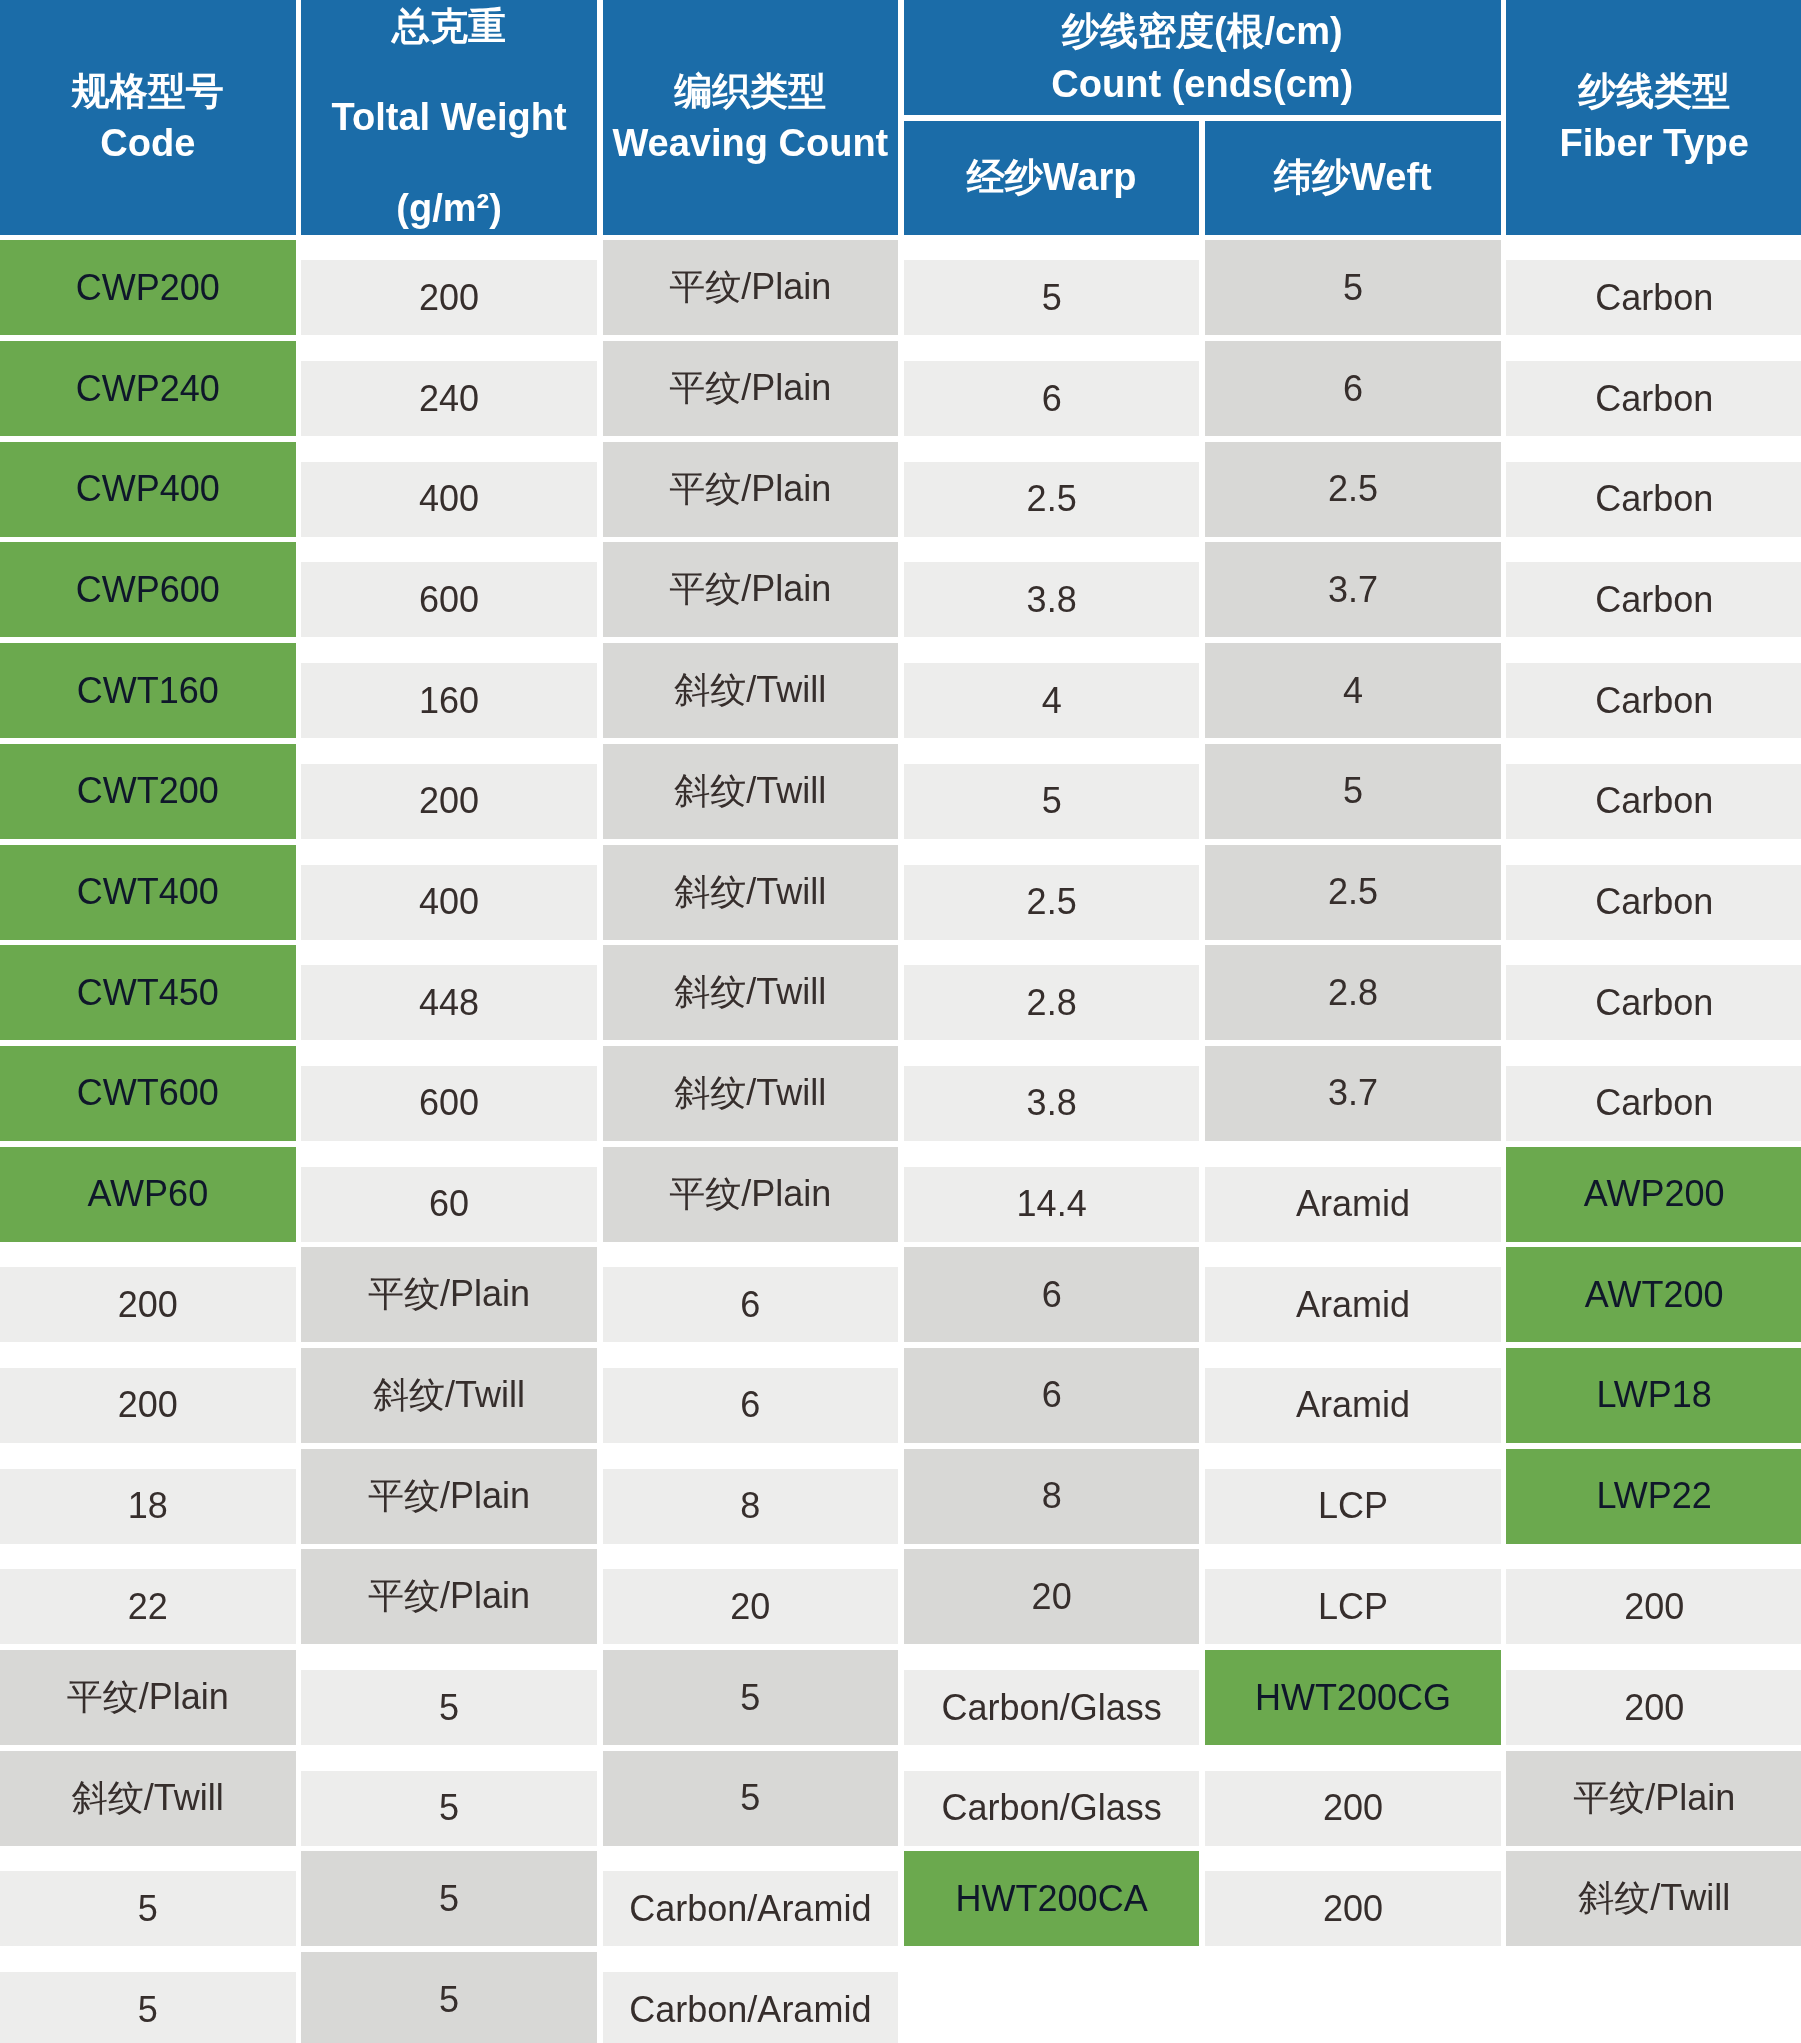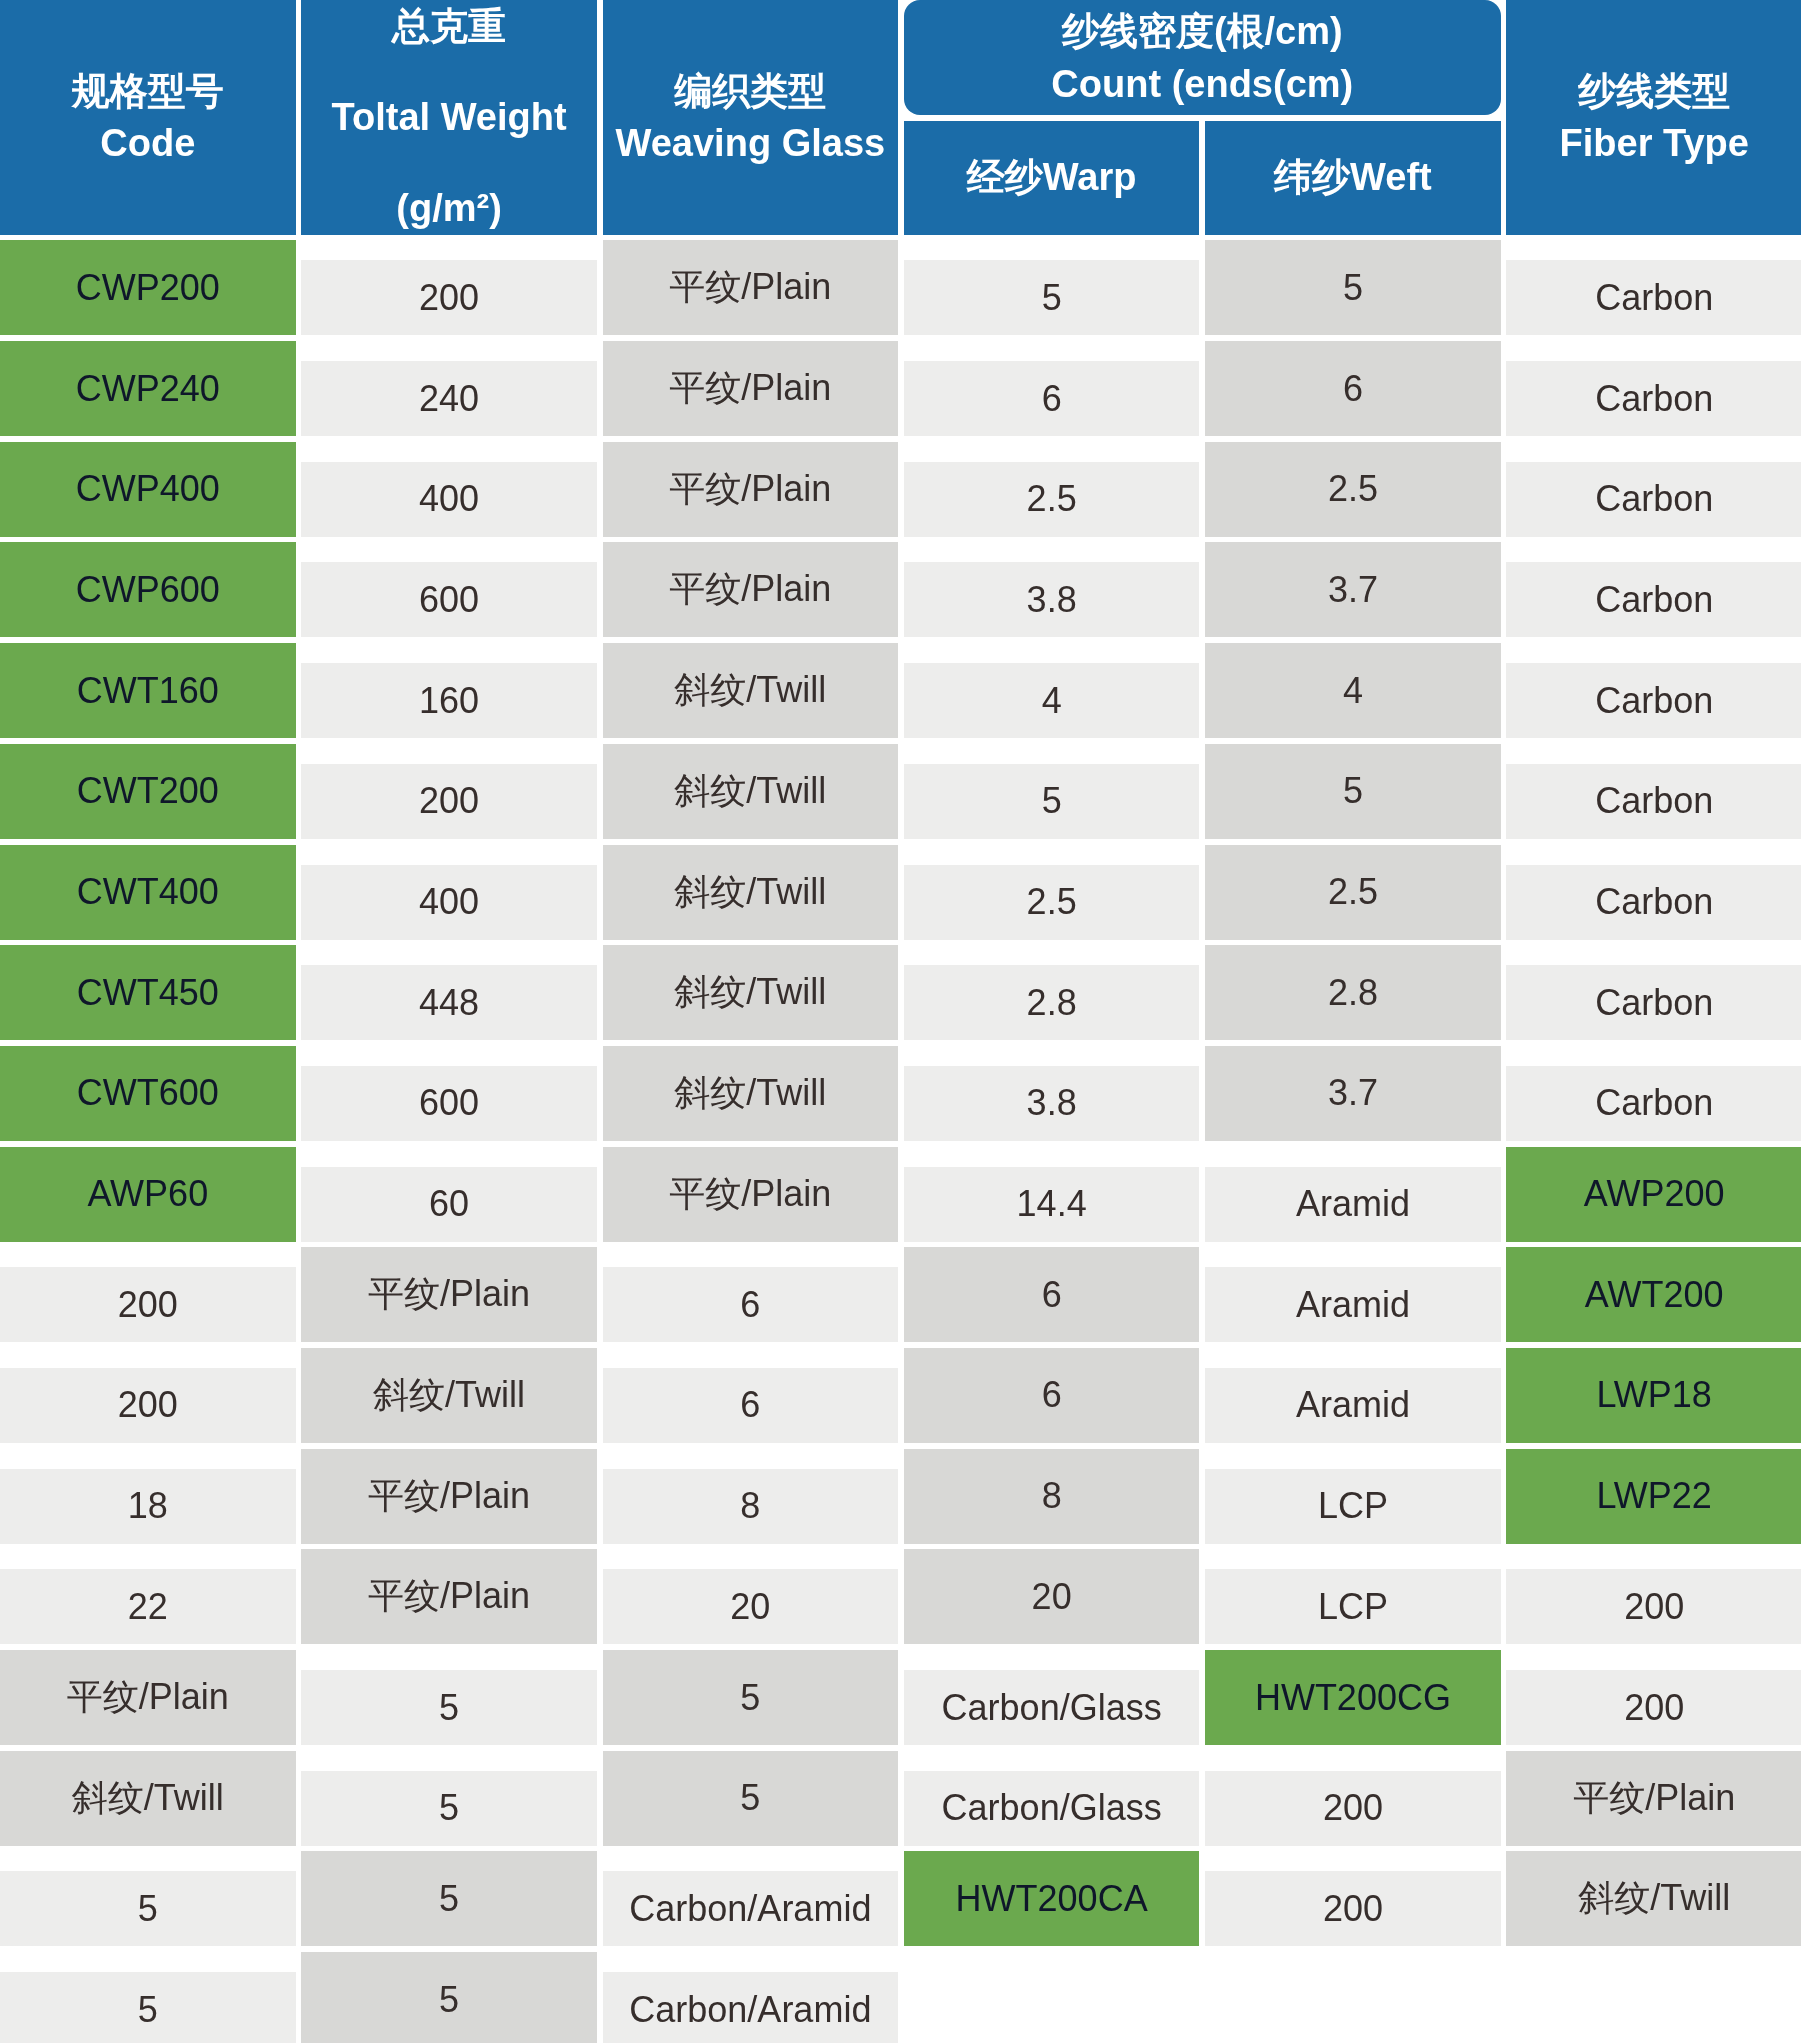--- a/index.html
+++ b/index.html
@@ -36,21 +36,21 @@
     line-height:1.38;
     display:flex;
     flex-direction:column;
     align-items:center;
     justify-content:center;
     text-align:center;
   }
   .h-code   {grid-column:1;grid-row:1 / 3;}
   .h-weight {grid-column:2;grid-row:1 / 3;justify-content:space-between;}
   .h-weaving{grid-column:3;grid-row:1 / 3;}
-  .h-count  {grid-column:4 / 6;grid-row:1;border-radius:16px;}
+  .h-count  {grid-column:4 / 6;grid-row:1;}
   .h-warp   {grid-column:4;grid-row:2;}
   .h-weft   {grid-column:5;grid-row:2;}
   .h-fiber  {grid-column:6;grid-row:1 / 3;}
   .cell{
     display:flex;
     align-items:center;
     justify-content:center;
     text-align:center;
     font-size:36px;
     color:var(--ink);
@@ -70,21 +70,21 @@
   </div>
 
   <div class="hcell h-weight">
     <span>总克重</span>
     <span>Toltal Weight</span>
     <span>(g/m²)</span>
   </div>
 
   <div class="hcell h-weaving">
     <span>编织类型</span>
-    <span>Weaving Glass</span>
+    <span>Weaving Count</span>
   </div>
 
   <div class="hcell h-count">
     <span>纱线密度(根/cm)</span>
     <span>Count (ends(cm)</span>
   </div>
 
   <div class="hcell h-warp">
     <span>经纱Warp</span>
   </div>

